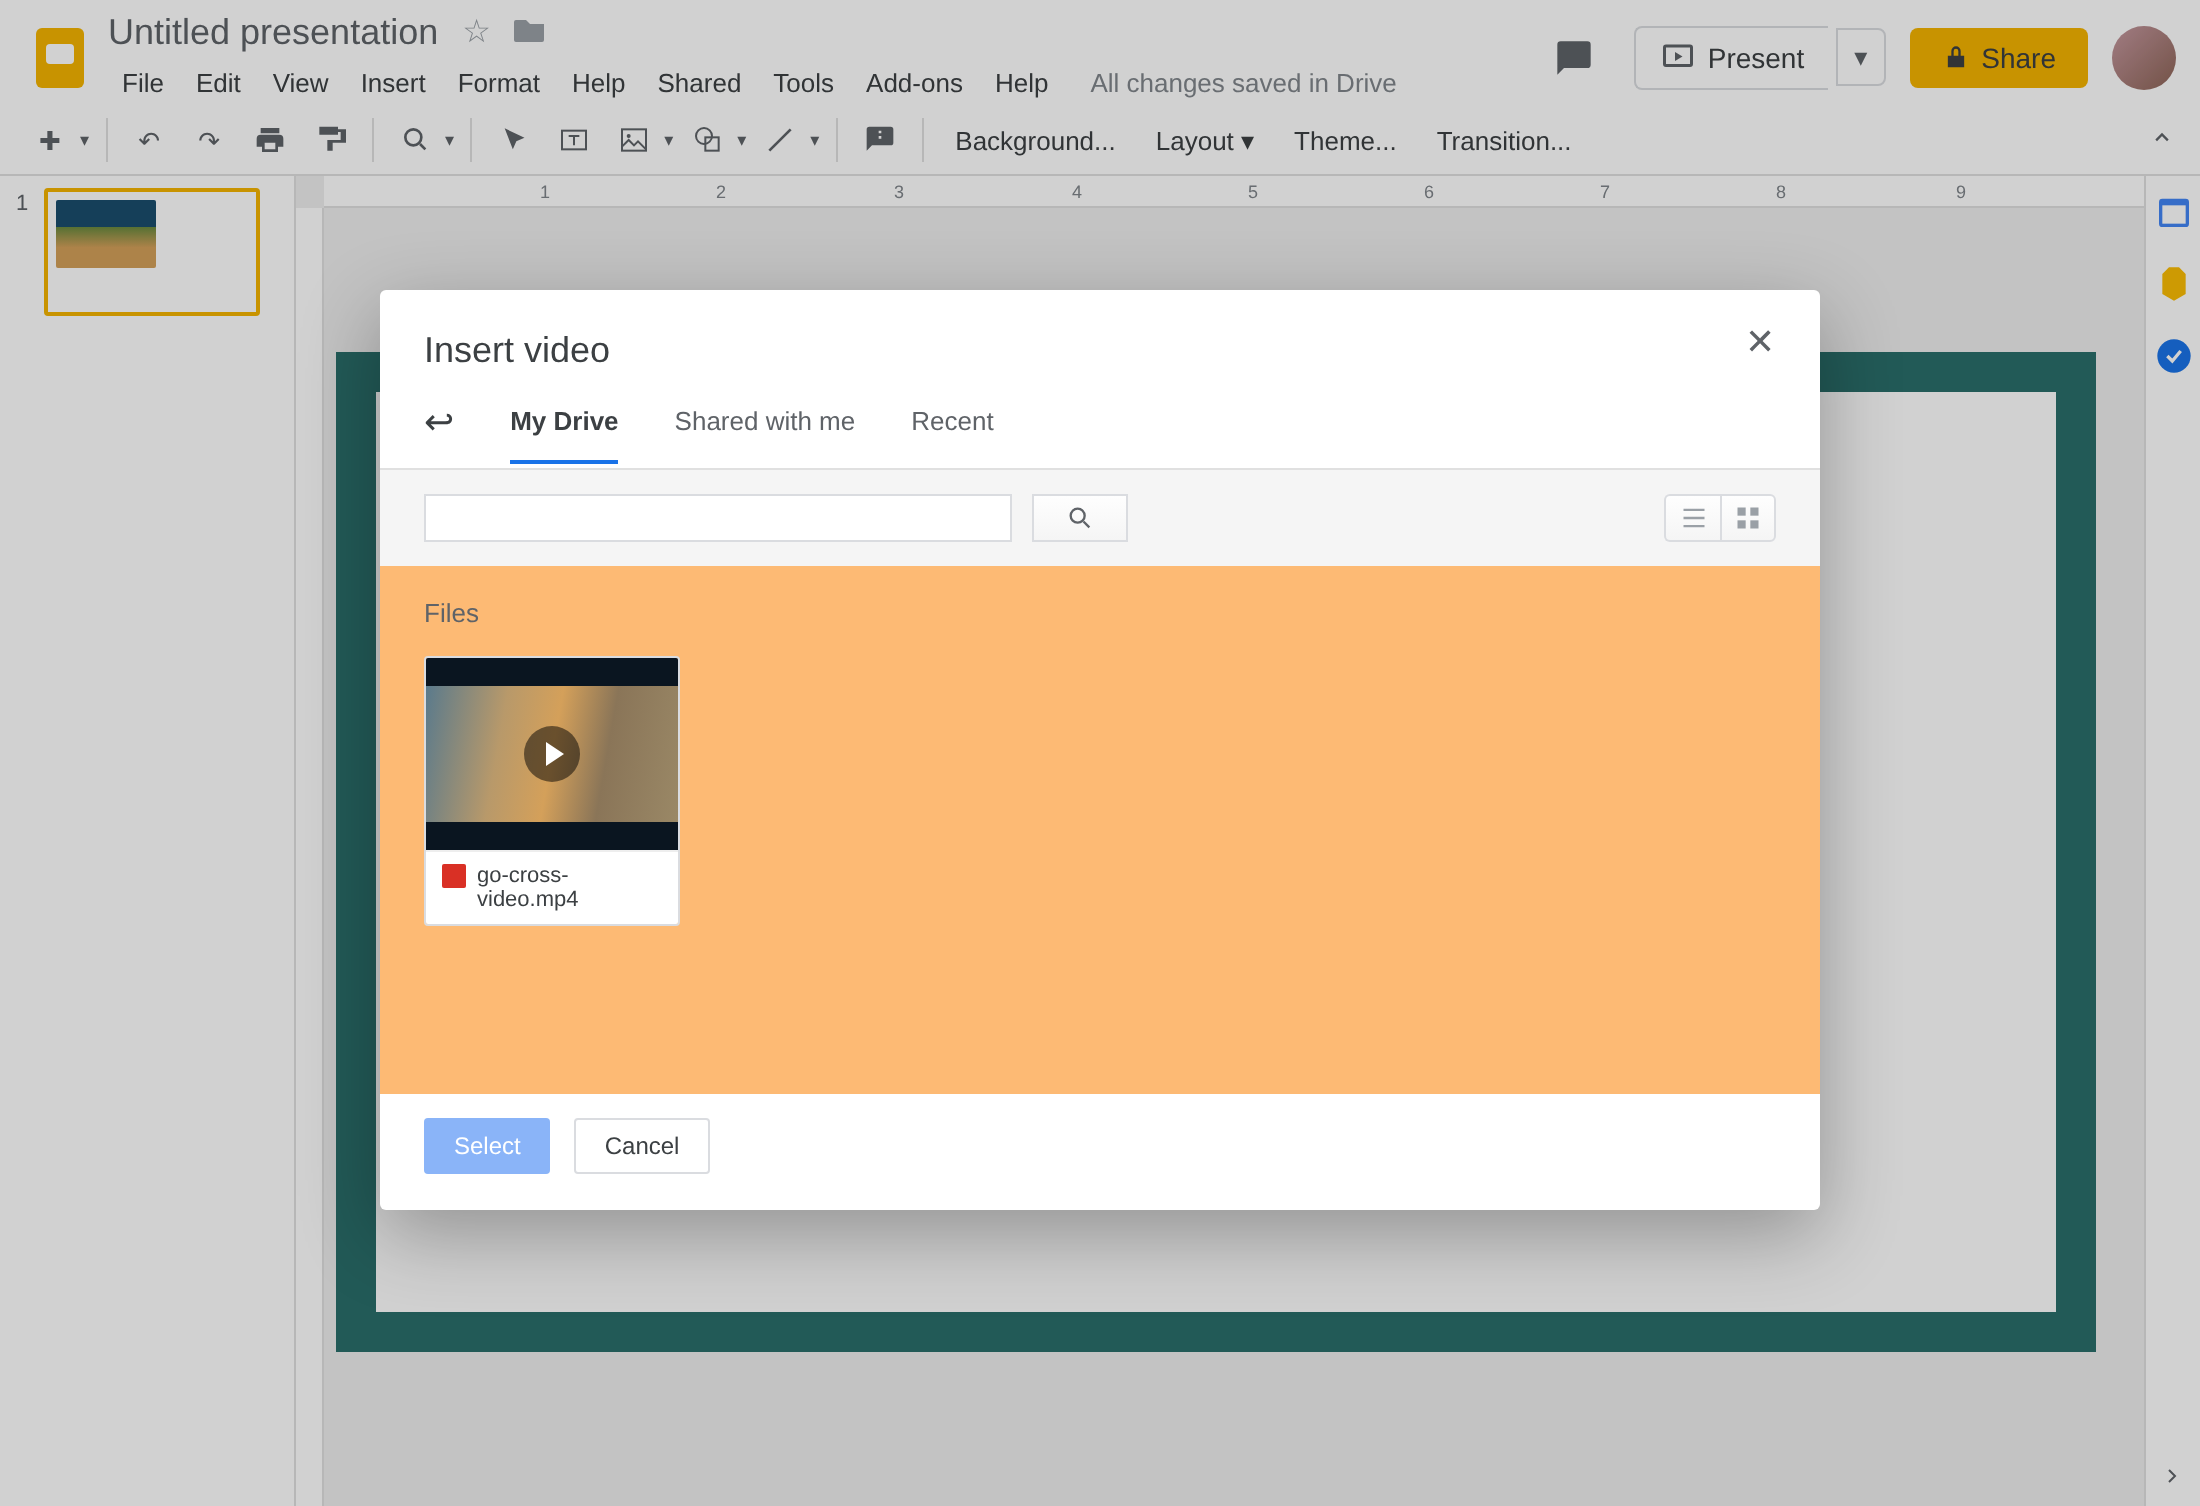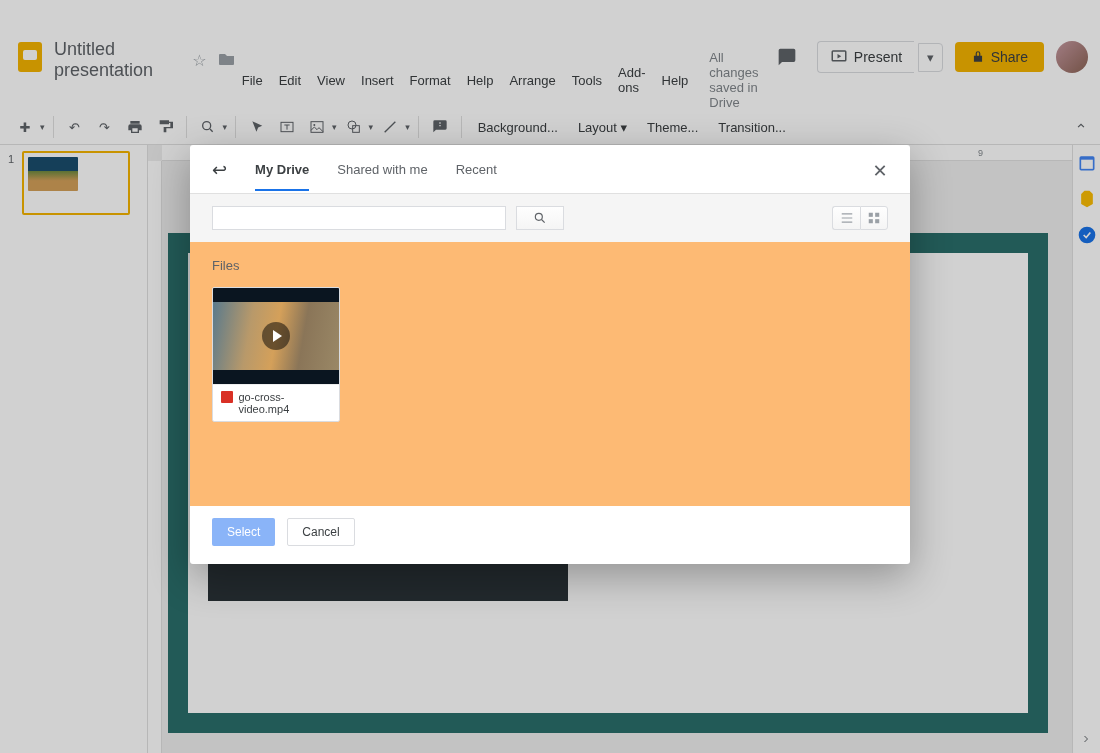--- a/index.html
+++ b/index.html
@@ -3,21 +3,21 @@
 <meta charset="utf-8">
 <style>
 * { margin: 0; padding: 0; box-sizing: border-box; }
 body { font-family: Arial, sans-serif; font-size: 13px; color: #3c4043; background: #fff; width: 1100px; height: 753px; overflow: hidden; position: relative; }
 
 
 .header { display: flex; align-items: center; padding: 4px 12px 0; }
 .logo { width: 36px; height: 36px; display: flex; align-items: center; justify-content: center; }
 .logo-box { width: 24px; height: 30px; background: #f4b400; border-radius: 3px; position: relative; }
 .logo-box::after { content: ''; position: absolute; left: 5px; top: 8px; width: 14px; height: 10px; background: #fff; border-radius: 2px; }
-.title-area { flex: 1; display: flex; padding-left: 6px; margin-top: 44px; }
+.title-area { flex: 1; display: flex; flex-direction: column; padding-left: 6px; }
 .title-row { display: flex; align-items: center; gap: 12px; height: 24px; }
 .doc-title { font-size: 18px; color: #5f6368; }
 .star-icon { color: #9aa0a6; font-size: 16px; cursor: pointer; }
 .folder-icon { color: #9aa0a6; font-size: 14px; cursor: pointer; }
 .menu-row { display: flex; gap: 2px; font-size: 13px; padding-top: 2px; align-items: center; }
 .menu-item { padding: 4px 7px; border-radius: 3px; cursor: pointer; color: #3c4043; }
 .drive-status { color: #80868b; padding-left: 12px; font-size: 13px; }
 .header-right { display: flex; align-items: center; gap: 12px; }
 .comment-btn { width: 36px; height: 36px; display: flex; align-items: center; justify-content: center; cursor: pointer; color: #5f6368; }
 .present-btn { display: flex; align-items: center; gap: 4px; }
@@ -107,21 +107,21 @@
           </svg>
       </span>
     </div>
     <div class="menu-row">
       <span class="menu-item">File</span>
       <span class="menu-item">Edit</span>
       <span class="menu-item">View</span>
       <span class="menu-item">Insert</span>
       <span class="menu-item">Format</span>
       <span class="menu-item">Help</span>
-      <span class="menu-item">Arrange</span>
+      <span class="menu-item">Shared</span>
       <span class="menu-item">Tools</span>
       <span class="menu-item">Add-ons</span>
       <span class="menu-item">Help</span>
       <span class="drive-status">All changes saved in Drive</span>
     </div>
   </div>
   <div class="header-right">
     <div class="comment-btn">
       <svg width="22" height="20" viewBox="0 0 24 24">
           <path fill="#5f6368" d="M20 2H4a2 2 0 0 0-2 2v18l4-4h14a2 2 0 0 0 2-2V4a2 2 0 0 0-2-2z"></path>
@@ -275,20 +275,23 @@
 
 <div class="scroll-hint">
   <svg width="12" height="12" viewBox="0 0 24 24">
       <path d="M9 18l6-6-6-6" stroke="#5f6368" stroke-width="2" fill="none"></path>
     </svg>
 </div>
 
 <div class="overlay">
   <div class="dialog dialog-rel">
     <div class="close-btn">✕</div>
+    <div class="dialog-header">
+      <div class="dialog-title">Insert video</div>
+    </div>
     <div class="tabs-row">
       <span class="back-tab">↩</span>
       <span class="tab active">My Drive</span>
       <span class="tab">Shared with me</span>
       <span class="tab">Recent</span>
     </div>
     <div class="search-row">
       <input class="search-input" placeholder="" style="">
       <div class="search-btn">
         <svg width="14" height="14" viewBox="0 0 24 24">

